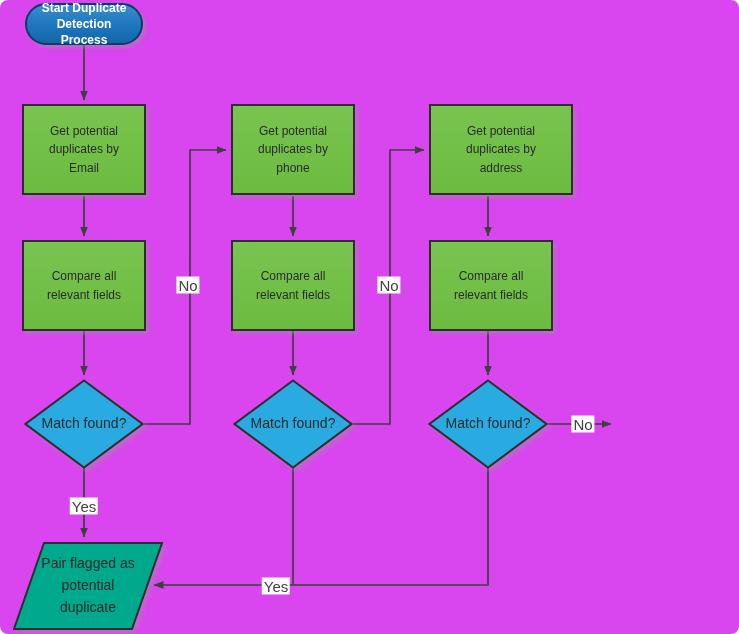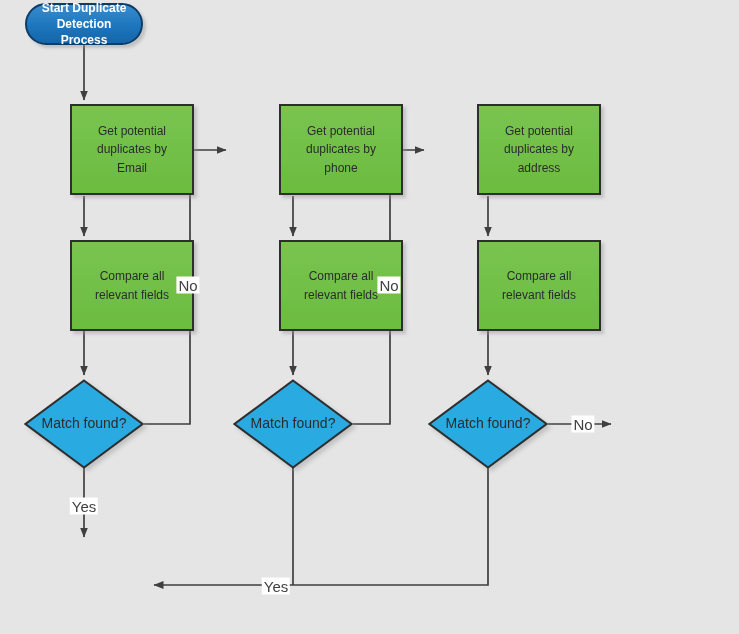--- a/index.html
+++ b/index.html
@@ -1,36 +1,36 @@
 <!DOCTYPE html>
 <html><head>
 <meta charset="utf-8">
 <style>
   html,body{margin:0;padding:0;background:#ffffff;}
   .canvas{
-    position:relative;width:739px;height:634px;background:#e5e5e5;overflow:hidden;
+    position:relative;width:739px;height:634px;background:#d946ef;overflow:hidden;
     font-family:"Liberation Sans", sans-serif;
+    border-radius:8px;
   }
   .edges{position:absolute;left:0;top:0;width:739px;height:634px;pointer-events:none;}
   .node{position:absolute;display:flex;align-items:center;justify-content:center;
         text-align:center;box-sizing:border-box;}
   .terminator{
     background:linear-gradient(180deg,#3a8ccd 0%,#1d76bd 55%,#1566a9 100%);
     border:2px solid #0d3c66;border-radius:22px;
     color:#ffffff;font-weight:bold;font-size:12px;line-height:1.35;
     box-shadow:3px 3px 3px rgba(150,150,150,0.45);
     padding:2px 6px;
   }
   .process{
     background:linear-gradient(180deg,#79c450 0%,#6cbc40 100%);
     border:2px solid #2e2e2e;
     color:#2b2b2b;font-size:12px;line-height:1.55;
     box-shadow:3px 3px 3px rgba(150,150,150,0.45);
     padding:2px 18px;
-    margin-left:48px;
   }
   .shape-wrap{position:absolute;}
   .shape-wrap svg{display:block;filter:drop-shadow(3px 3px 2px rgba(150,150,150,0.45));}
   .shape-label{
     position:absolute;left:0;top:0;right:0;bottom:0;
     display:flex;align-items:center;justify-content:center;text-align:center;
     color:#2b2b2b;font-size:14px;line-height:1.55;
   }
   .edge-label{
     position:absolute;transform:translate(-50%,-50%);
@@ -78,21 +78,21 @@
     <span>Compare all relevant fields</span>
   </div>
 
   <div class="node process" style="left:231px;top:104px;width:124px;height:91px;">
     <span>Get potential duplicates by phone</span>
   </div>
   <div class="node process" style="left:231px;top:240px;width:124px;height:91px;">
     <span>Compare all relevant fields</span>
   </div>
 
-  <div class="node process" style="left:429px;top:104px;width:124px;height:91px;">
+  <div class="node process" style="left:429px;top:104px;width:144px;height:91px;">
     <span>Get potential duplicates by address</span>
   </div>
   <div class="node process" style="left:429px;top:240px;width:124px;height:91px;">
     <span>Compare all relevant fields</span>
   </div>
 
   <div class="shape-wrap" style="left:24px;top:379px;width:120px;height:90px;">
     <svg width="120" height="90" viewBox="0 0 120 90">
       <polygon points="60,1.5 118.5,45 60,88.5 1.5,45" fill="#29ABE2" stroke="#2e2e2e" stroke-width="2"></polygon>
     </svg>
@@ -106,20 +106,26 @@
     <div class="shape-label">Match found?</div>
   </div>
 
   <div class="shape-wrap" style="left:428px;top:379px;width:120px;height:90px;">
     <svg width="120" height="90" viewBox="0 0 120 90">
       <polygon points="60,1.5 118.5,45 60,88.5 1.5,45" fill="#29ABE2" stroke="#2e2e2e" stroke-width="2"></polygon>
     </svg>
     <div class="shape-label">Match found?</div>
   </div>
 
+  <div class="shape-wrap" style="left:13px;top:542px;width:150px;height:88px;">
+    <svg width="150" height="88" viewBox="0 0 150 88">
+      <polygon points="31,1 149,1 119,87 1,87" fill="#00A88C" stroke="#2e2e2e" stroke-width="2"></polygon>
+    </svg>
+    <div class="shape-label" style="padding:0 28px;">Pair flagged as potential duplicate</div>
+  </div>
 
   <span class="edge-label" style="left:188px;top:285px;">No</span>
   <span class="edge-label" style="left:389px;top:285px;">No</span>
   <span class="edge-label" style="left:583px;top:424px;">No</span>
   <span class="edge-label" style="left:84px;top:506px;">Yes</span>
   <span class="edge-label" style="left:276px;top:586px;">Yes</span>
 
 </div>
 
 </body></html>

